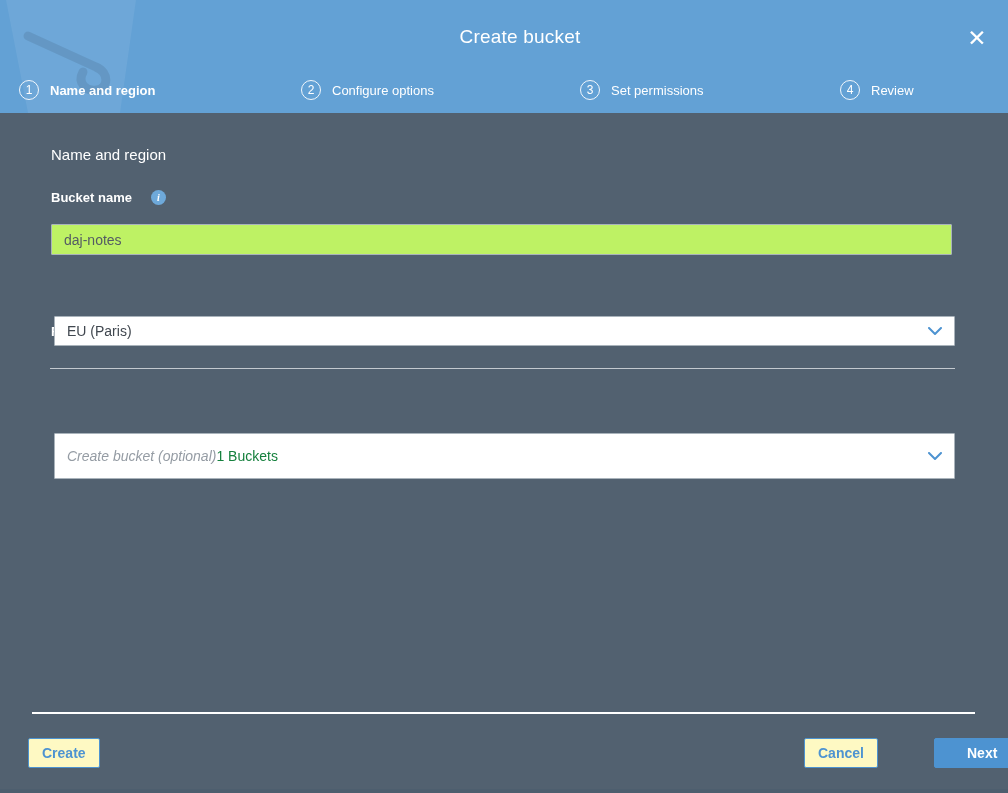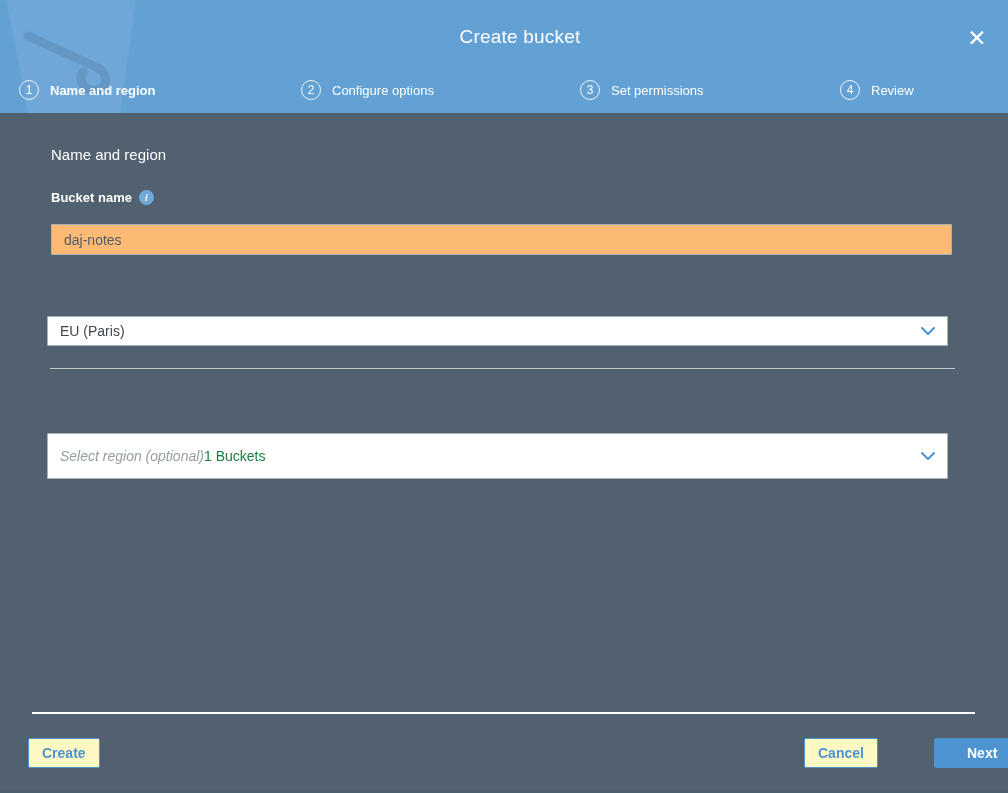--- a/index.html
+++ b/index.html
@@ -18,30 +18,30 @@
   
   .step { position:absolute; top:78px; height:24px; display:flex; align-items:center; gap:11px; color:#ffffff; cursor:pointer; }
   .step-circle { width:20px; height:20px; border:1.5px solid rgba(255,255,255,.9); border-radius:50%;
                  display:flex; align-items:center; justify-content:center; font-size:12px; flex:0 0 auto; }
   .step-label { font-size:13px; font-weight:400; white-space:nowrap; }
   .step.active .step-label { font-weight:700; }
   .step1 { left:19px; } .step2 { left:301px; } .step3 { left:580px; } .step4 { left:840px; }
 
   
   .section-heading { position:absolute; left:51px; top:146px; color:#ffffff; font-size:15px; font-weight:400; }
-  .field-label { position:absolute; left:51px; color:#ffffff; font-size:13px; font-weight:700; display:flex; align-items:center; gap:7px; }
+  .field-label { position:absolute; left:51px; color:#ffffff; font-size:13px; font-weight:700; display:flex; align-items:center; gap:19px; }
   .lbl-bucket { top:190px; }
   .lbl-region { top:284px;margin-top:40px; }
   .info-icon { width:15px; height:15px; border-radius:50%; background:#6ea9da; color:#ffffff;
                font-size:10px; font-weight:700; font-style:italic; display:flex; align-items:center; justify-content:center;
                font-family:"Liberation Serif", serif; cursor:pointer; }
   .text-input { position:absolute; left:51px; top:224px; width:901px; height:31px;
-                background:#fdba74; border:1px solid #a9b3bb; border-radius:1px;
+                background:#bef264; border:1px solid #a9b3bb; border-radius:1px;
                 padding:0 12px; font-size:14px; color:#545b64; font-family:"Liberation Sans", sans-serif; outline:none; }
-  .select-box { position:absolute; left:47px; width:901px; background:#ffffff; border:1px solid #a9b3bb; border-radius:1px;
+  .select-box { position:absolute; left:54px; width:901px; background:#ffffff; border:1px solid #a9b3bb; border-radius:1px;
                 display:flex; align-items:center; padding:0 12px; font-size:14px; color:#40474f; cursor:pointer;justify-content:flex-end; }
   .sel-region { top:316px; height:30px; }
   .sel-bucket { top:433px; height:46px; }
   .select-box .chev { margin-left:auto; display:flex; align-items:center; }
   .placeholder-italic { color:#959ca4; font-style:italic; }
   .bucket-count { color:#15803d; }
 
   .divider { position:absolute; left:50px; top:368px; width:905px; height:1px; background:#c3c9cf; }
   .copy-heading { position:absolute; left:51px; top:388px; color:#ffffff; font-size:15px; font-weight:400; }
 
@@ -106,21 +106,21 @@
       <svg width="14" height="9" viewBox="0 0 14 9">
           <path d="M1 1 L7 7 L13 1" stroke="#4d93d1" stroke-width="2" fill="none" stroke-linecap="round" stroke-linejoin="round"></path>
         </svg>
     </span>
   </div>
 
   <div class="divider"></div>
 
 
   <div class="select-box sel-bucket">
-    <span class="placeholder-italic">Select region (optional)</span>
+    <span class="placeholder-italic">Create bucket (optional)</span>
       <span class="bucket-count">1 Buckets</span>
     <span class="chev">
       <svg width="14" height="9" viewBox="0 0 14 9">
           <path d="M1 1 L7 7 L13 1" stroke="#4d93d1" stroke-width="2" fill="none" stroke-linecap="round" stroke-linejoin="round"></path>
         </svg>
     </span>
   </div>
 
   <div class="footer-rule"></div>
   <button class="btn btn-light btn-create">Create</button>

